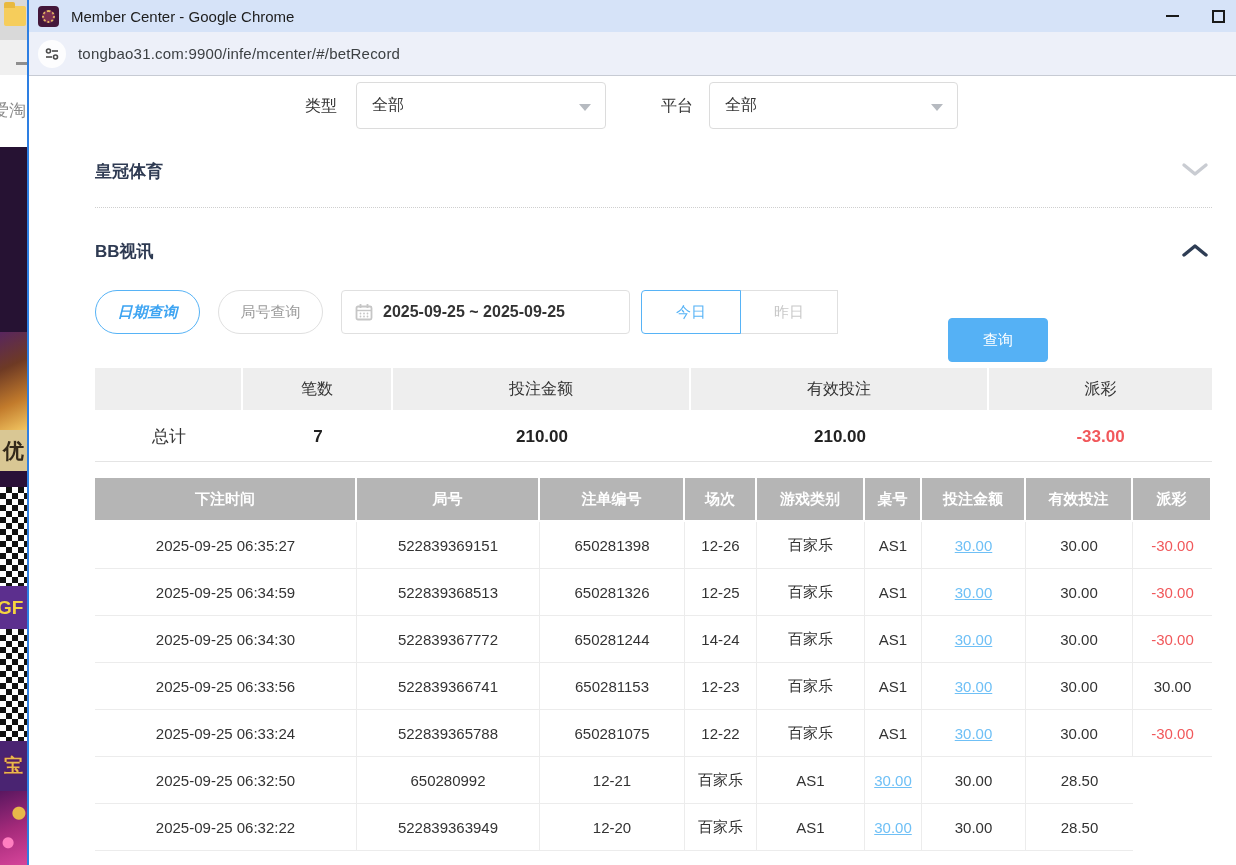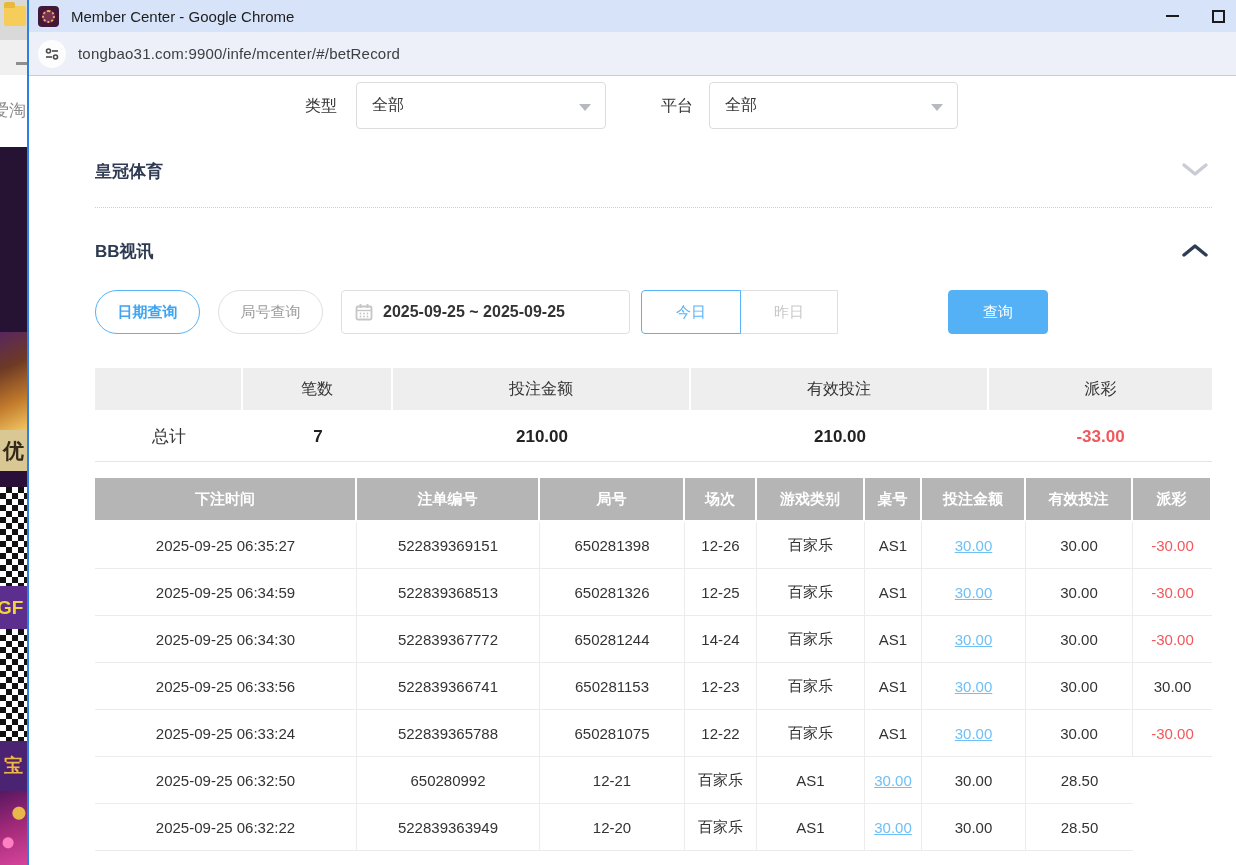--- a/index.html
+++ b/index.html
@@ -60,29 +60,29 @@
   .caret { position:absolute; right:14px; top:21px; width:0; height:0;
     border-left:6px solid transparent; border-right:6px solid transparent; border-top:7px solid #b6bac0; }
 
   .section-title { position:absolute; left:66px; font-size:17px; font-weight:bold; color:#2e3a52; }
   .chev { position:absolute; left:1152px; cursor:pointer; }
   .dotted-line { position:absolute; left:66px; width:1117px; border-top:1px dotted #cfcfcf; }
 
   
   .qbtn { position:absolute; top:214px; height:44px; display:flex; align-items:center; justify-content:center;
     font-size:15px; background:#fff; cursor:pointer; }
-  .btn-datequery { left:66px; width:105px; border:1px solid #57b3f6; border-radius:22px; color:#3da4f2; font-weight:bold; }
+  .btn-datequery { left:66px; width:105px; border:1px solid #57b3f6; border-radius:22px; color:#3da4f2; font-weight:bold;font-style:italic; }
   .btn-roundquery { left:189px; width:105px; border:1px solid #e0e0e0; border-radius:22px; color:#9a9a9a; }
   .daterange { left:312px; width:289px; border:1px solid #e0e0e0; border-radius:4px; color:#333;
     font-weight:600; font-size:16px; justify-content:flex-start; padding-left:13px; }
   .cal-icon { margin-right:10px; display:inline-flex; }
   .btn-today { left:612px; width:100px; border:1px solid #57b3f6; border-radius:4px 0 0 4px; color:#57b3f6; z-index:2; }
   .btn-yesterday { left:711px; width:98px; border:1px solid #e0e0e0; color:#c9c9c9; }
   .btn-last8 { left:808px; width:99px; border:1px solid #e0e0e0; border-left:none; border-radius:0 4px 4px 0; color:#c9c9c9; }
-  .btn-search { left:919px; width:100px; background:#55b1f5; border:1px solid #55b1f5; border-radius:4px; color:#fff; }
+  .btn-search { left:919px; width:100px; background:#55b1f5; border:1px solid #55b1f5; border-radius:4px; color:#fff;margin-top:28px; }
 
   
   .sum-table { position:absolute; left:66px; top:292px; width:1117px; }
   .sum-row { display:grid; grid-template-columns:148px 150px 298px 298px 223px; }
   .sum-cell { display:flex; align-items:center; justify-content:center; }
   .sum-head { height:44px; background:#eeeeee; color:#333; font-size:16px; border-right:2px solid #fff; border-bottom:2px solid #fff; }
   .sum-head:last-child { border-right:none; }
   .sum-body { height:50px; background:#fff; font-size:17px; font-weight:600; color:#222; border-bottom:1px solid #e4e4e4; }
   .sum-body:first-child { font-weight:400; color:#333; }
   .neg { color:#f1585b !important; }
@@ -212,22 +212,22 @@
             <div class="sum-cell sum-body">7</div>
             <div class="sum-cell sum-body">210.00</div>
             <div class="sum-cell sum-body">210.00</div>
             <div class="sum-cell sum-body neg">-33.00</div>
           </div>
       </div>
 
       <div class="bet-table">
         <div class="bet-row bet-head" id="bet-header">
             <div class="bet-cell">下注时间</div>
+            <div class="bet-cell">局号</div>
             <div class="bet-cell">注单编号</div>
-            <div class="bet-cell">局号</div>
             <div class="bet-cell">场次</div>
             <div class="bet-cell">游戏类别</div>
             <div class="bet-cell">桌号</div>
             <div class="bet-cell">投注金额</div>
             <div class="bet-cell">有效投注</div>
             <div class="bet-cell">派彩</div>
           </div>
         <div id="bet-body">
             <div class="bet-row">
               <div class="bet-cell">2025-09-25 06:35:27</div>

